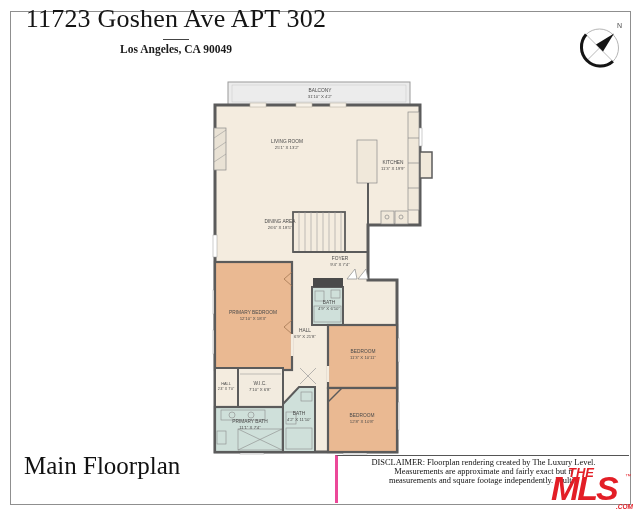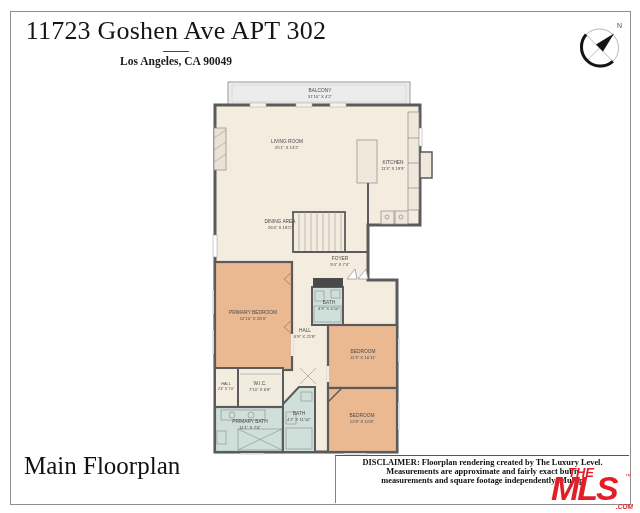--- a/index.html
+++ b/index.html
@@ -1,31 +1,31 @@
 <!DOCTYPE html>
 <html><head>
 <meta charset="utf-8">
 <style>
   html,body{margin:0;padding:0;background:#fff;}
   .page{position:relative;width:640px;height:513px;background:#fff;overflow:hidden;
         font-family:"Liberation Sans",sans-serif;}
   .frame{position:absolute;left:10px;top:11px;width:619px;height:492px;
          border:1px solid #8f8f8f;}
-  .header{position:absolute;left:20px;top:16px;width:312px;text-align:center;}
+  .header{position:absolute;left:20px;top:4px;width:312px;text-align:center;}
   .title{font-family:"Liberation Serif",serif;font-size:26px;color:#151515;
          letter-spacing:.2px;white-space:nowrap;}
   .title-rule{width:26px;height:1px;background:#444;margin:5px auto 3px auto;}
   .subtitle{font-family:"Liberation Serif",serif;font-size:11.5px;font-weight:600;color:#1c1c1c;}
   .compass{position:absolute;left:572px;top:13px;}
   .plan-svg{position:absolute;left:0;top:0;}
   .caption{position:absolute;left:24px;top:452px;font-family:"Liberation Serif",serif;
            font-size:25px;color:#111;}
   .legalbox{position:absolute;left:335px;top:455px;width:294px;height:48px;
-            border-left:1px solid #ec4899;border-top:1px solid #555;
-            padding:2px 2px 0 2px;box-sizing:border-box;text-align:center;font-weight:bold;}
+            border-left:3px solid #ec4899;border-top:1px solid #555;
+            padding:2px 2px 0 2px;box-sizing:border-box;text-align:center;}
   .legalbox .line{font-family:"Liberation Serif",serif;font-size:8.4px;line-height:1.1;
                   color:#111;white-space:nowrap;overflow:hidden;}
   .mls-logo{position:absolute;left:551px;top:465px;width:84px;height:46px;}
   .mls-the{position:absolute;top:0;left:17px;font-size:13px;font-weight:bold;
            font-style:italic;color:#e31e26;letter-spacing:0;}
   .mls-main{position:absolute;top:6px;left:0;font-size:34px;font-weight:bold;
             font-style:italic;color:#e31e26;letter-spacing:-2px;line-height:1;}
   .mls-tm{position:absolute;top:8px;right:4px;font-size:6px;color:#e31e26;}
   .mls-com{position:absolute;top:38px;right:2px;font-size:6.5px;font-weight:bold;
            color:#e31e26;font-style:italic;}

